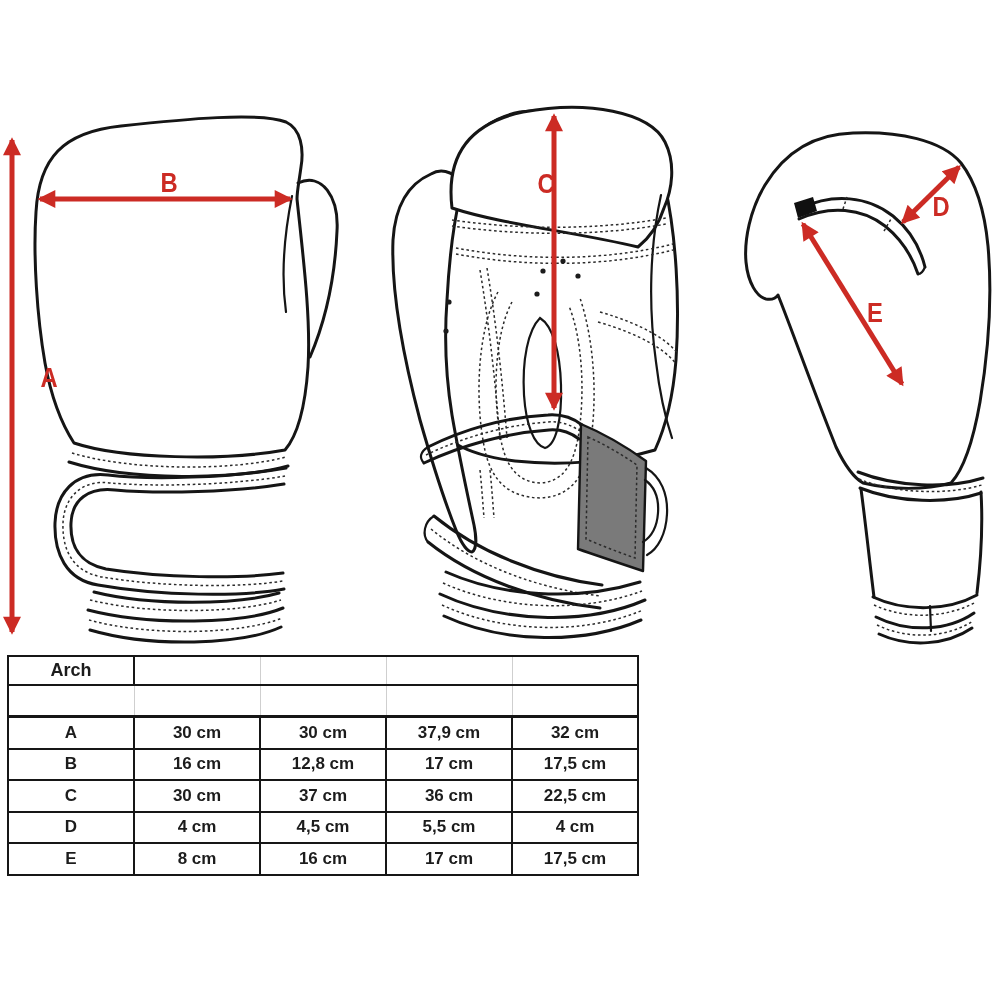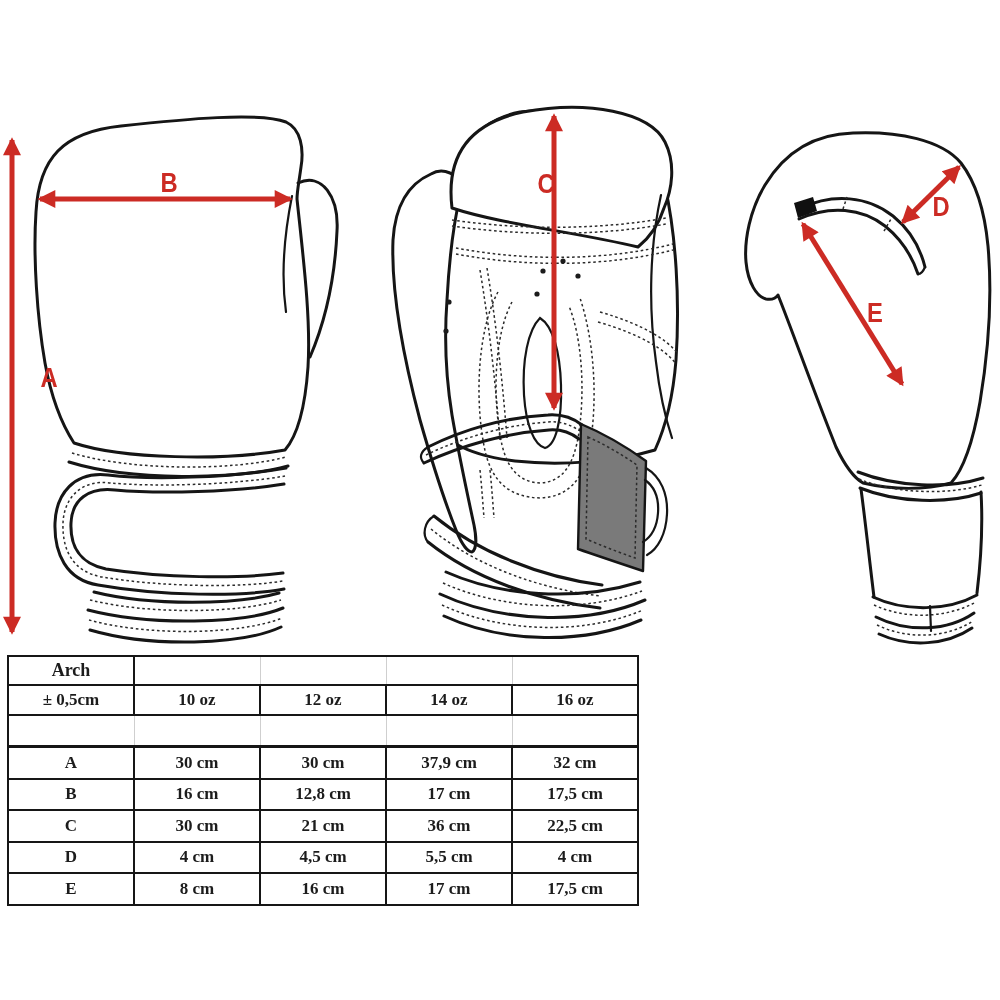--- a/index.html
+++ b/index.html
@@ -22,21 +22,21 @@
   .dim-label {
     position:absolute; transform:translate(-50%,-50%) scaleX(0.88);
     font-weight:800; font-size:27px; color:var(--accent_red,#cc2b24);
     line-height:1; user-select:none;
   }
 
   
   .size-table {
     position:absolute; left:7px; top:655px; width:630px;
     border-collapse:collapse; table-layout:fixed;
-    font-family:Liberation Serif, serif;
+    font-family:Liberation Sans, sans-serif;
     font-weight:bold; color:#1c1c1c; text-align:center;
   }
   .size-table td { padding:0; vertical-align:middle; font-size:17px;
     border:2.4px solid var(--table_line,#161616); }
   .row-arch td    { height:27px; border-bottom:1.6px solid var(--table_line,#161616); font-size:18px; }
   .row-sizes td   { height:28px; }
   .row-spacer td  { height:29px; border-bottom:3.6px solid var(--table_line,#161616); }
   td.ghost { border-left:1px solid var(--light_line,#cfcfcf); border-right:1px solid var(--light_line,#cfcfcf); }
   td.edge-r { border-right:2.4px solid var(--table_line,#161616) !important; }
   .row-data td { height:29.5px; }
@@ -187,27 +187,20 @@
         <col style="width:126px">
       </colgroup>
     <tbody>
         <tr class="row-arch">
       <td>Arch</td>
       <td class="ghost"></td>
       <td class="ghost"></td>
       <td class="ghost"></td>
       <td class="ghost edge-r"></td>
     </tr>
-    <tr class="row-sizes">
-      <td>± 0,5cm</td>
-      <td>10 oz</td>
-      <td>12 oz</td>
-      <td>14 oz</td>
-      <td>16 oz</td>
-    </tr>
     <tr class="row-spacer">
       <td style="border-right:1px solid var(--light_line,#cfcfcf);"></td>
       <td class="ghost"></td>
       <td class="ghost"></td>
       <td class="ghost"></td>
       <td class="ghost edge-r"></td>
     </tr>
     <tr class="row-data">
       <td>A</td>
       <td>30 cm</td>
@@ -218,21 +211,21 @@
     <tr class="row-data">
       <td>B</td>
       <td>16 cm</td>
       <td>12,8 cm</td>
       <td>17 cm</td>
       <td>17,5 cm</td>
     </tr>
     <tr class="row-data">
       <td>C</td>
       <td>30 cm</td>
-      <td>21 cm</td>
+      <td>37 cm</td>
       <td>36 cm</td>
       <td>22,5 cm</td>
     </tr>
     <tr class="row-data">
       <td>D</td>
       <td>4 cm</td>
       <td>4,5 cm</td>
       <td>5,5 cm</td>
       <td>4 cm</td>
     </tr>

